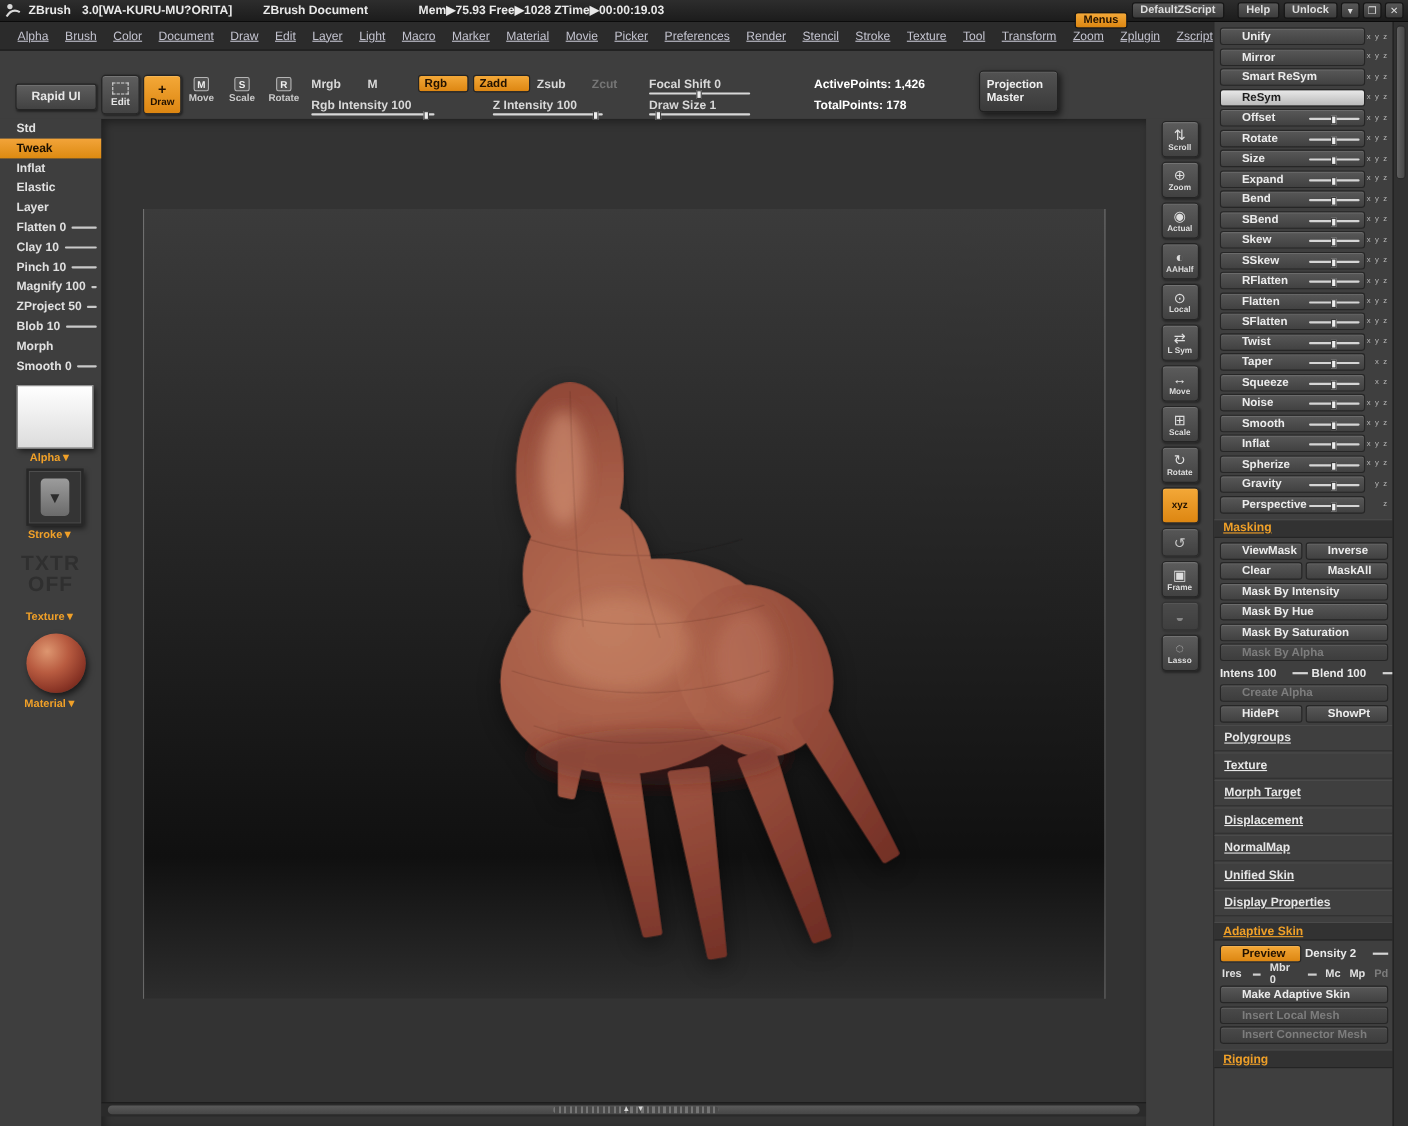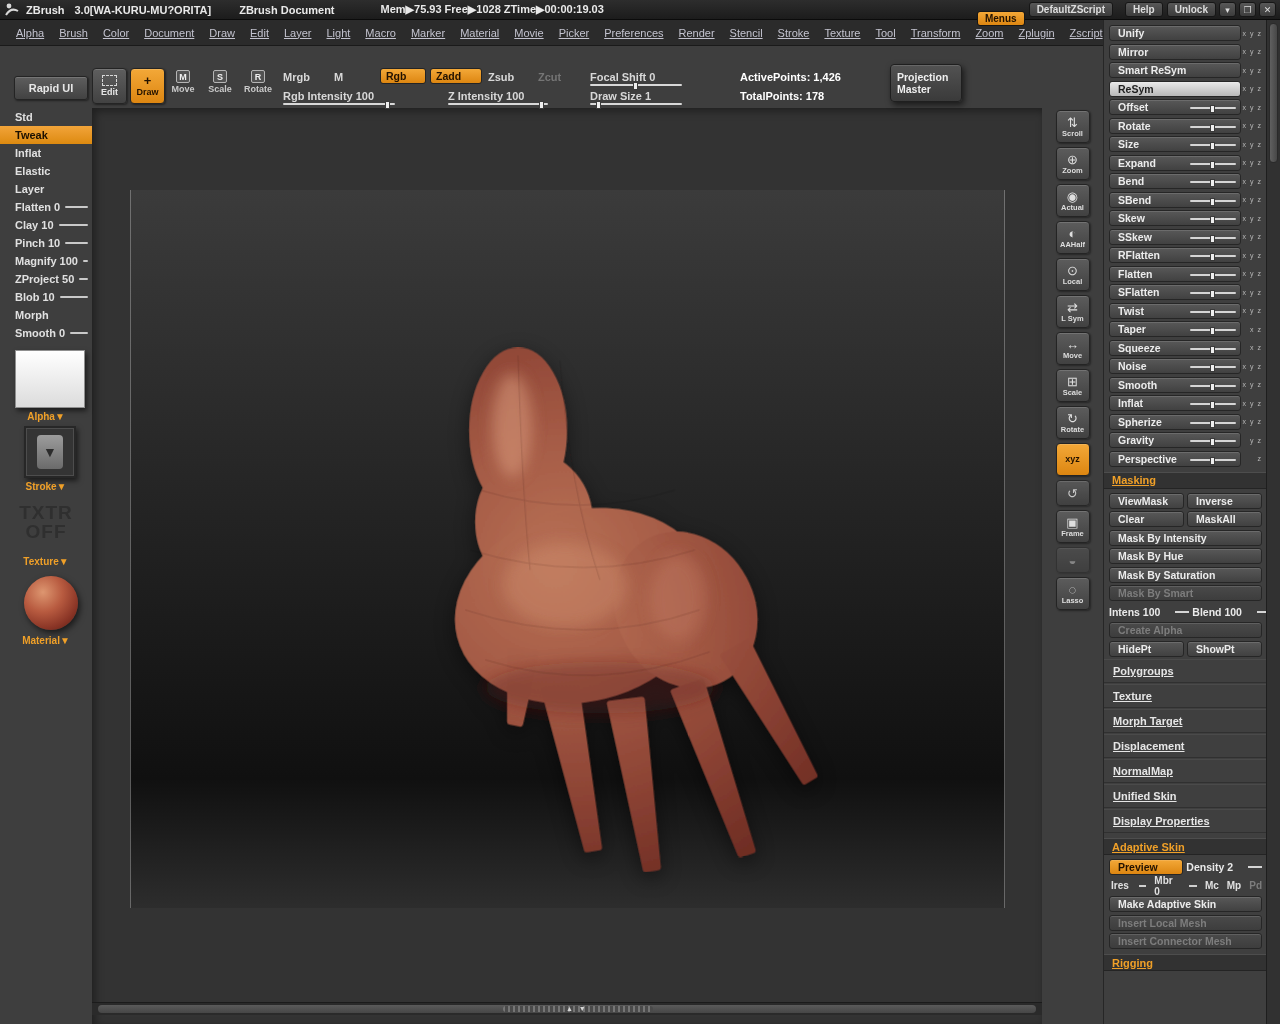--- a/index.html
+++ b/index.html
@@ -127,21 +127,21 @@
 .tstrip .tbtn:nth-child(10) { background:linear-gradient(#f3a838,#dd8611); color:#231200; }
 .tstrip .tbtn:nth-child(10) .l { font-size:9px; }
 .tstrip .tbtn:nth-child(11), .tstrip .tbtn:nth-child(13) { height:26px; opacity:.85; }
 .tstrip .tbtn:nth-child(13) { opacity:.45; }
 
 
 .rpanel { position:absolute; left:1103px; top:20px; width:163px; bottom:0; background:#3f3f3f;
   border-left:1px solid #262626; padding:5px 4px 0 5px; z-index:25; }
 .drow { display:flex; align-items:center; margin-bottom:2.5px; height:16px; }
 .rbtn { flex:1; height:16px; background:linear-gradient(#585858,#414141); border:1px solid #262626; border-radius:3px;
-  color:#ececec; font-size:10.5px; font-weight:bold; padding:0 8px; display:flex; align-items:center; position:relative;
+  color:#ececec; font-size:10.5px; font-weight:bold; padding:0 19px; display:flex; align-items:center; position:relative;
   box-shadow:inset 0 1px 0 rgba(255,255,255,.12); white-space:nowrap; overflow:hidden; }
 .rbtn.dis { color:#7d7d7d; background:linear-gradient(#4a4a4a,#3d3d3d); }
 .axes { width:21px; font-size:7px; color:#b8b8b8; text-align:right; letter-spacing:1px; white-space:nowrap; }
 .dslider { position:absolute; right:4px; top:7px; width:46px; height:2px; background:#d5d5d5; border-radius:1px; }
 .dslider::after { content:''; position:absolute; left:44%; top:-2px; width:3px; height:6px; background:#eee; border:1px solid #3a3a3a; }
 .deform-buttons .drow:nth-child(4) .rbtn { background:linear-gradient(#e9e9e9,#b8b8b8); color:#1f1f1f; }
 .sec-head { height:17px; background:#323232; border-top:1px solid #4d4d4d; border-bottom:1px solid #242424;
   display:flex; align-items:center; padding:0 3px; margin:5px -4px 4px -5px; padding-left:8px; }
 .sec-head span { color:#f0a028; font-size:11px; font-weight:bold; text-decoration:underline; }
 .mrow { display:flex; gap:3px; margin-bottom:2.5px; }
@@ -629,21 +629,21 @@
   <div class="mrow">
       <div class="rbtn">Mask By Intensity</div>
     </div>
   <div class="mrow">
       <div class="rbtn">Mask By Hue</div>
     </div>
   <div class="mrow">
       <div class="rbtn">Mask By Saturation</div>
     </div>
   <div class="mrow">
-      <div class="rbtn dis">Mask By Smart</div>
+      <div class="rbtn dis">Mask By Alpha</div>
     </div>
   <div class="mrow">
     <div class="mslider">
       <span>Intens 100</span>
         <i></i>
     </div>
     <div class="mslider">
       <span>Blend 100</span>
         <i></i>
     </div>

